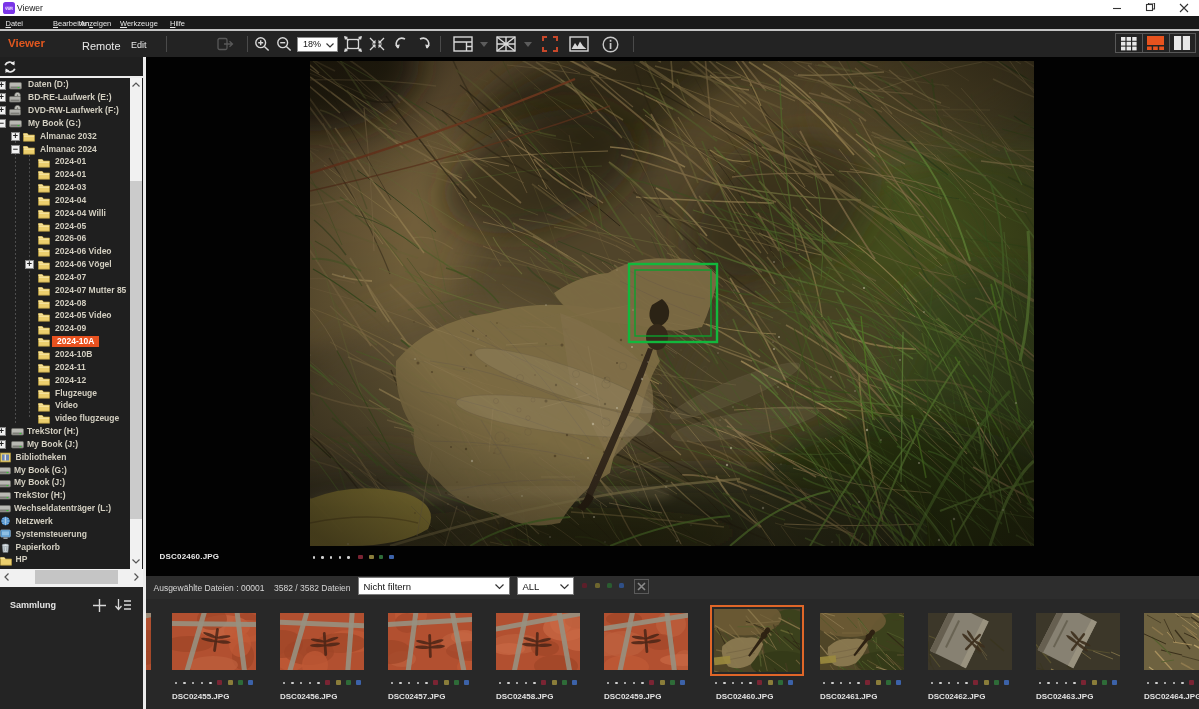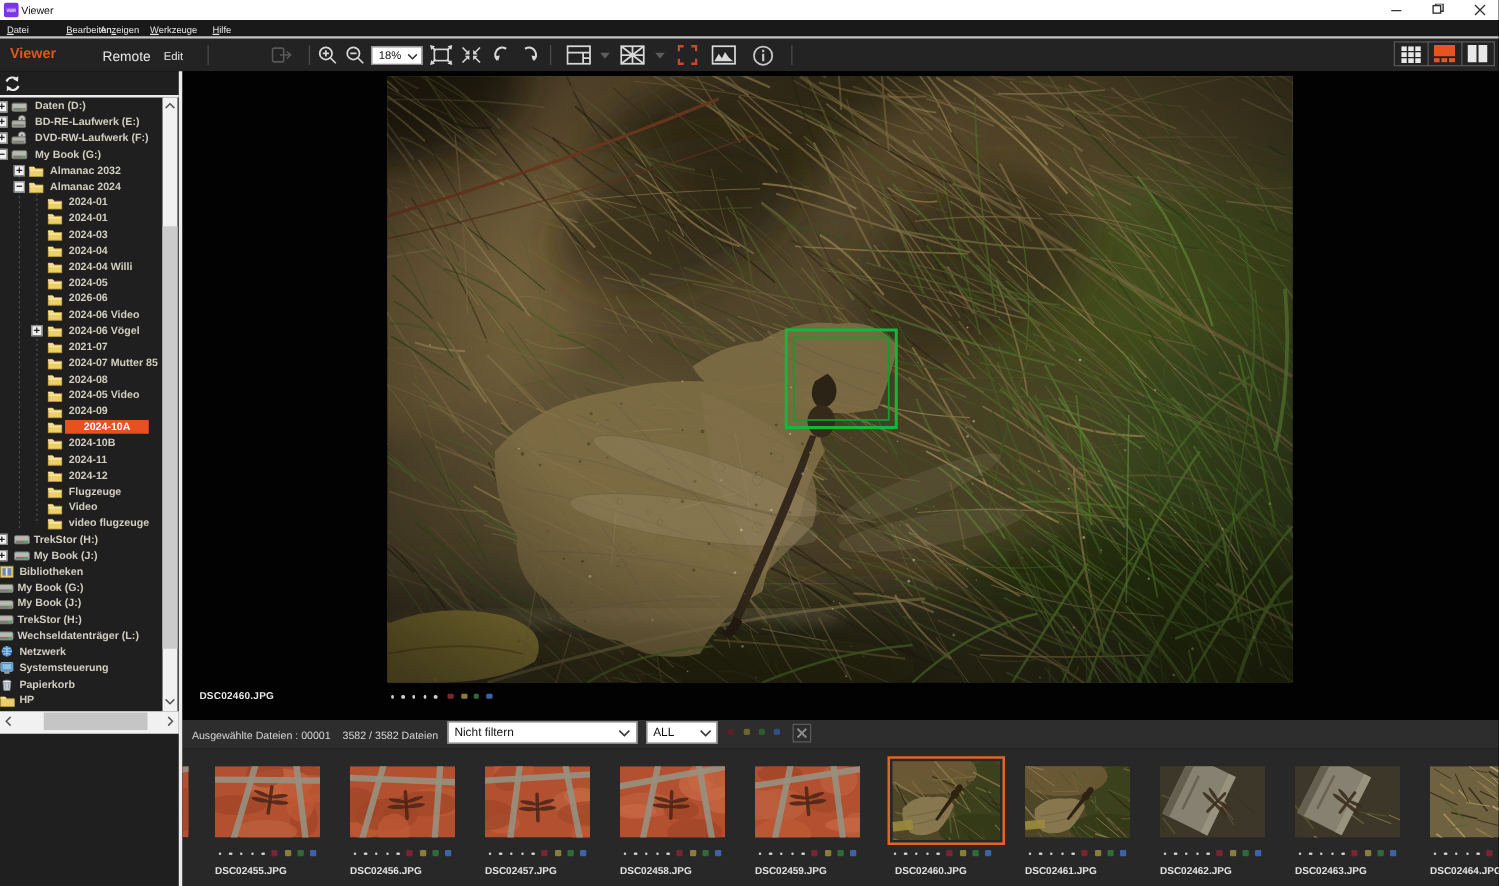--- a/index.html
+++ b/index.html
@@ -285,21 +285,21 @@
             <path d="M0.5 2.5 L4.2 2.5 L5.4 4 L11.5 4 L11.5 10.2 L0.5 10.2 Z" fill="#eccf6e" stroke="#b69a3e" stroke-width="0.7"></path>
             <path d="M0.5 2.5 L4.2 2.5 L5.4 4 L0.5 4 Z" fill="#f5e29a"></path>
             <rect x="0.9" y="4.6" width="10.2" height="1.2" fill="#f7e7a6"></rect>
           </svg></div>
         <div class="trow" style="left:52px;top:259.1px;padding:0 3px;">2024-06 Vögel</div>
         <div style="position:absolute;left:38px;top:272.1px;line-height:0;"><svg width="12" height="11" viewBox="0 0 12 11">
             <path d="M0.5 2.5 L4.2 2.5 L5.4 4 L11.5 4 L11.5 10.2 L0.5 10.2 Z" fill="#eccf6e" stroke="#b69a3e" stroke-width="0.7"></path>
             <path d="M0.5 2.5 L4.2 2.5 L5.4 4 L0.5 4 Z" fill="#f5e29a"></path>
             <rect x="0.9" y="4.6" width="10.2" height="1.2" fill="#f7e7a6"></rect>
           </svg></div>
-        <div class="trow" style="left:52px;top:271.9px;padding:0 3px;">2021-07</div>
+        <div class="trow" style="left:52px;top:271.9px;padding:0 3px;">2024-07</div>
         <div style="position:absolute;left:38px;top:284.9px;line-height:0;"><svg width="12" height="11" viewBox="0 0 12 11">
             <path d="M0.5 2.5 L4.2 2.5 L5.4 4 L11.5 4 L11.5 10.2 L0.5 10.2 Z" fill="#eccf6e" stroke="#b69a3e" stroke-width="0.7"></path>
             <path d="M0.5 2.5 L4.2 2.5 L5.4 4 L0.5 4 Z" fill="#f5e29a"></path>
             <rect x="0.9" y="4.6" width="10.2" height="1.2" fill="#f7e7a6"></rect>
           </svg></div>
         <div class="trow" style="left:52px;top:284.7px;padding:0 3px;">2024-07 Mutter 85</div>
         <div style="position:absolute;left:38px;top:297.8px;line-height:0;"><svg width="12" height="11" viewBox="0 0 12 11">
             <path d="M0.5 2.5 L4.2 2.5 L5.4 4 L11.5 4 L11.5 10.2 L0.5 10.2 Z" fill="#eccf6e" stroke="#b69a3e" stroke-width="0.7"></path>
             <path d="M0.5 2.5 L4.2 2.5 L5.4 4 L0.5 4 Z" fill="#f5e29a"></path>
             <rect x="0.9" y="4.6" width="10.2" height="1.2" fill="#f7e7a6"></rect>
@@ -315,21 +315,21 @@
             <path d="M0.5 2.5 L4.2 2.5 L5.4 4 L11.5 4 L11.5 10.2 L0.5 10.2 Z" fill="#eccf6e" stroke="#b69a3e" stroke-width="0.7"></path>
             <path d="M0.5 2.5 L4.2 2.5 L5.4 4 L0.5 4 Z" fill="#f5e29a"></path>
             <rect x="0.9" y="4.6" width="10.2" height="1.2" fill="#f7e7a6"></rect>
           </svg></div>
         <div class="trow" style="left:52px;top:323.3px;padding:0 3px;">2024-09</div>
         <div style="position:absolute;left:38px;top:336.3px;line-height:0;"><svg width="12" height="11" viewBox="0 0 12 11">
             <path d="M0.5 2.5 L4.2 2.5 L5.4 4 L11.5 4 L11.5 10.2 L0.5 10.2 Z" fill="#eccf6e" stroke="#b69a3e" stroke-width="0.7"></path>
             <path d="M0.5 2.5 L4.2 2.5 L5.4 4 L0.5 4 Z" fill="#f5e29a"></path>
             <rect x="0.9" y="4.6" width="10.2" height="1.2" fill="#f7e7a6"></rect>
           </svg></div>
-        <div class="trow" style="left:52px;top:336.1px;background:#e8511f;color:#fff;padding:0 15px;">2024-10A</div>
+        <div class="trow" style="left:52px;top:336.1px;background:#e8511f;color:#fff;padding:0 5px;">2024-10A</div>
         <div style="position:absolute;left:38px;top:349.1px;line-height:0;"><svg width="12" height="11" viewBox="0 0 12 11">
             <path d="M0.5 2.5 L4.2 2.5 L5.4 4 L11.5 4 L11.5 10.2 L0.5 10.2 Z" fill="#eccf6e" stroke="#b69a3e" stroke-width="0.7"></path>
             <path d="M0.5 2.5 L4.2 2.5 L5.4 4 L0.5 4 Z" fill="#f5e29a"></path>
             <rect x="0.9" y="4.6" width="10.2" height="1.2" fill="#f7e7a6"></rect>
           </svg></div>
         <div class="trow" style="left:52px;top:348.9px;padding:0 3px;">2024-10B</div>
         <div style="position:absolute;left:38px;top:362.0px;line-height:0;"><svg width="12" height="11" viewBox="0 0 12 11">
             <path d="M0.5 2.5 L4.2 2.5 L5.4 4 L11.5 4 L11.5 10.2 L0.5 10.2 Z" fill="#eccf6e" stroke="#b69a3e" stroke-width="0.7"></path>
             <path d="M0.5 2.5 L4.2 2.5 L5.4 4 L0.5 4 Z" fill="#f5e29a"></path>
             <rect x="0.9" y="4.6" width="10.2" height="1.2" fill="#f7e7a6"></rect>
@@ -436,20 +436,30 @@
     </svg>
     <div style="position:absolute;left:130px;top:124px;width:12px;height:338px;background:#cbcbcb;"></div>
     <div style="position:absolute;left:0;top:512px;width:143px;height:18px;background:#f1f1f1;"></div>
     <svg width="5" height="8" viewBox="0 0 5 8" style="position:absolute;left:4px;top:516px;">
       <path d="M4.5 0.5 L1 4 L4.5 7.5" stroke="#555" stroke-width="1.2" fill="none"></path>
     </svg>
     <svg width="5" height="8" viewBox="0 0 5 8" style="position:absolute;left:134px;top:516px;">
       <path d="M0.5 0.5 L4 4 L0.5 7.5" stroke="#555" stroke-width="1.2" fill="none"></path>
     </svg>
     <div style="position:absolute;left:35px;top:513px;width:83px;height:14px;background:#c5c5c5;"></div>
+  <div style="position:absolute;left:0;top:530px;width:143px;height:122px;background:#242424;">
+     <span style="position:absolute;left:10px;top:13px;font-size:9px;font-weight:700;color:#e4e4e4;">Sammlung</span>
+     <svg width="13" height="13" viewBox="0 0 13 13" style="position:absolute;left:93px;top:12px;">
+        <path d="M6.5 0 V13 M0 6.5 H13" stroke="#d8d8d8" stroke-width="1.4"></path>
+      </svg>
+     <svg width="16" height="13" viewBox="0 0 16 13" style="position:absolute;left:115px;top:12px;">
+       <path d="M3.5 0 V10 M0.5 7 L3.5 10.5 L6.5 7" stroke="#d8d8d8" stroke-width="1.3" fill="none"></path>
+       <path d="M9 2 H16 M9 6 H16 M9 10 H16" stroke="#d8d8d8" stroke-width="1.3"></path>
+     </svg>
+  </div>
 </div>
 <div style="position:absolute;left:143px;top:57px;width:2.5px;height:652px;background:#ececec;"></div>
 
 <div style="position:absolute;left:145.5px;top:57px;width:1053px;height:519px;background:#020202;">
   <div style="position:absolute;left:164.5px;top:4px;line-height:0;"><svg width="724" height="485" viewBox="0 0 724 485">
         <defs>
           <radialGradient id="vg" cx="50%" cy="45%" r="72%">
             <stop offset="52%" stop-color="#000" stop-opacity="0"></stop>
             <stop offset="100%" stop-color="#0d0a05" stop-opacity="0.6"></stop>
           </radialGradient>

